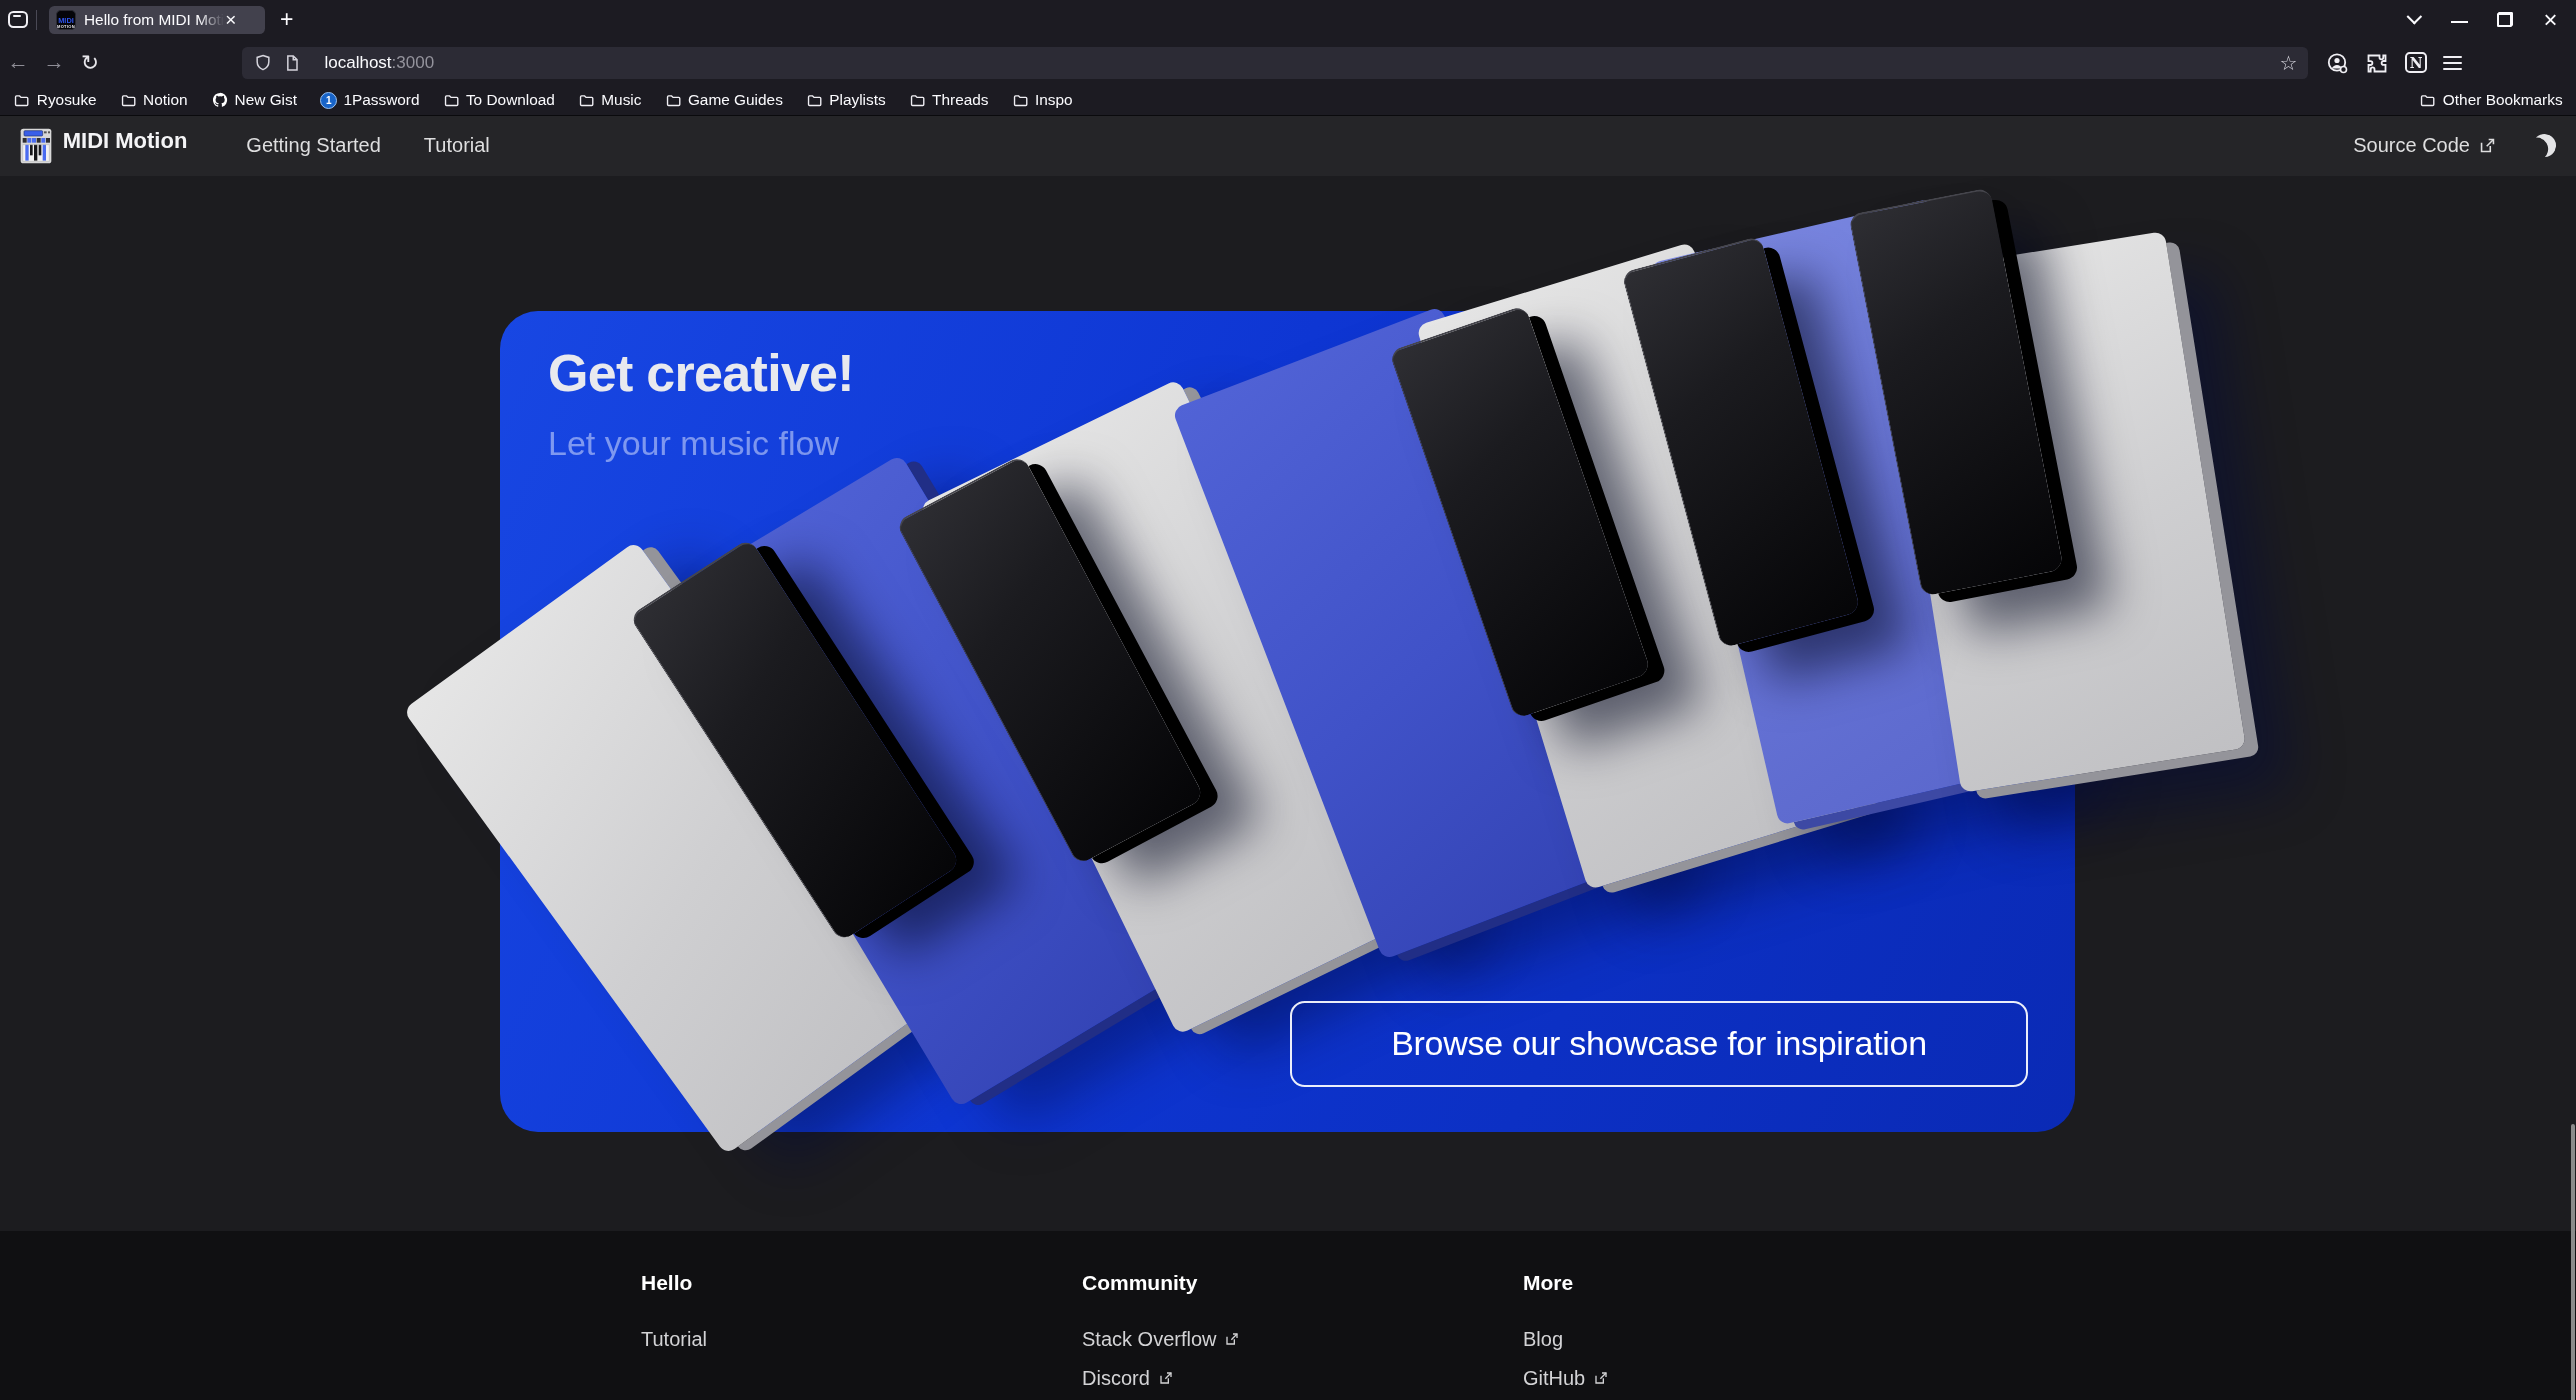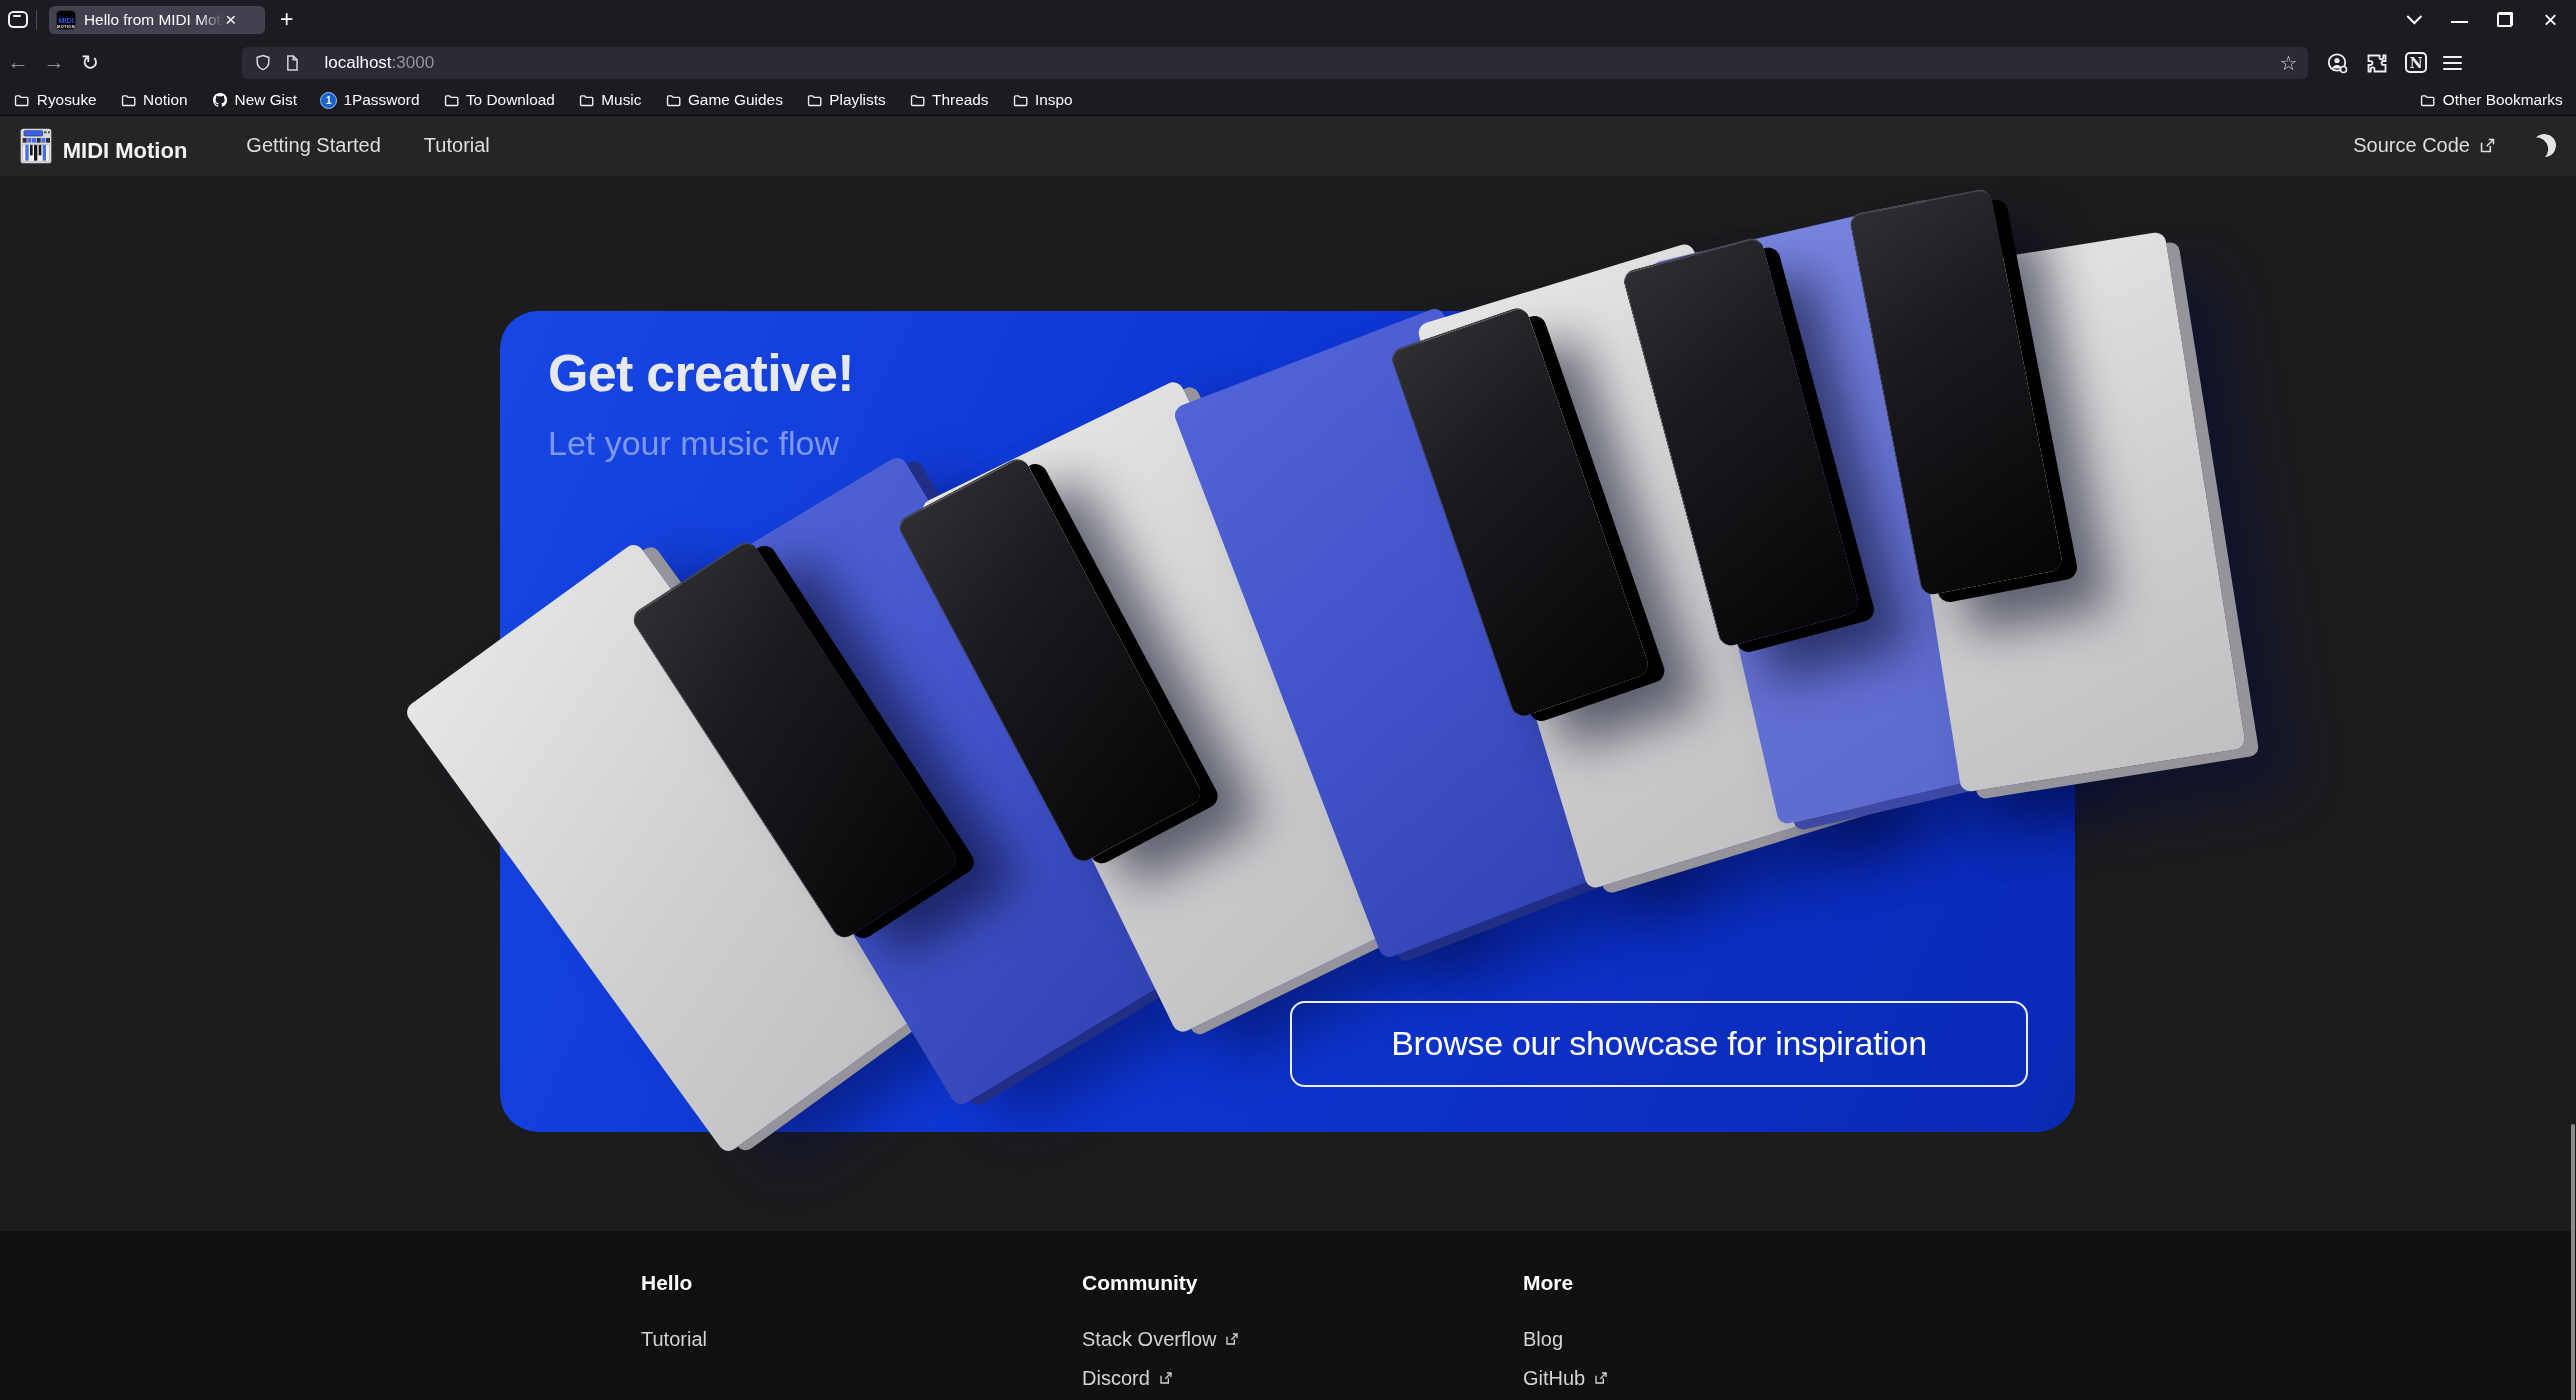--- a/index.html
+++ b/index.html
@@ -61,21 +61,21 @@
            border-bottom:1.3px solid #0a0a0d; }
   .bm { display:flex; align-items:center; gap:6px; margin-right:23px; }
   .bm span { color:#fbfbfe; font-size:15.4px; white-space:nowrap; }
   .bm-spacer { flex:1; }
   .icon-1p { width:17.4px; height:17.4px; border-radius:50%; background:#1864c8; border:1.3px solid #9cc3f2;
              display:flex; align-items:center; justify-content:center; color:#fff; font-size:10px; font-weight:bold; }
 
   
   .page { position:relative; height:1285px; background:#1c1c1f; }
   .sitenav { height:60px; background:#252528; display:flex; align-items:center; padding:0 20px; position:relative; z-index:20; }
-  .brand { display:flex; align-items:flex-end; gap:10.7px; }
+  .brand { display:flex; align-items:flex-start; gap:10.7px; }
   .brand b { color:#f4f4f6; font-size:22px; }
   .sitelink { color:#dededf; font-size:20px; margin-left:43px; }
   .sitelink.first { margin-left:59px; }
   .nav-spacer { flex:1; }
   .srccode { display:flex; align-items:center; gap:8px; color:#dededf; font-size:20px; }
   .moon { width:23px; height:23px; border-radius:50%; margin-left:36px;
           box-shadow:inset -6.7px 5.4px 0 0 #e4e4e6; transform:rotate(15deg); }
 
   .main { position:relative; height:1055px; }
   .hero { position:absolute; left:500px; top:135px; width:1575px; height:821px; border-radius:38px;

